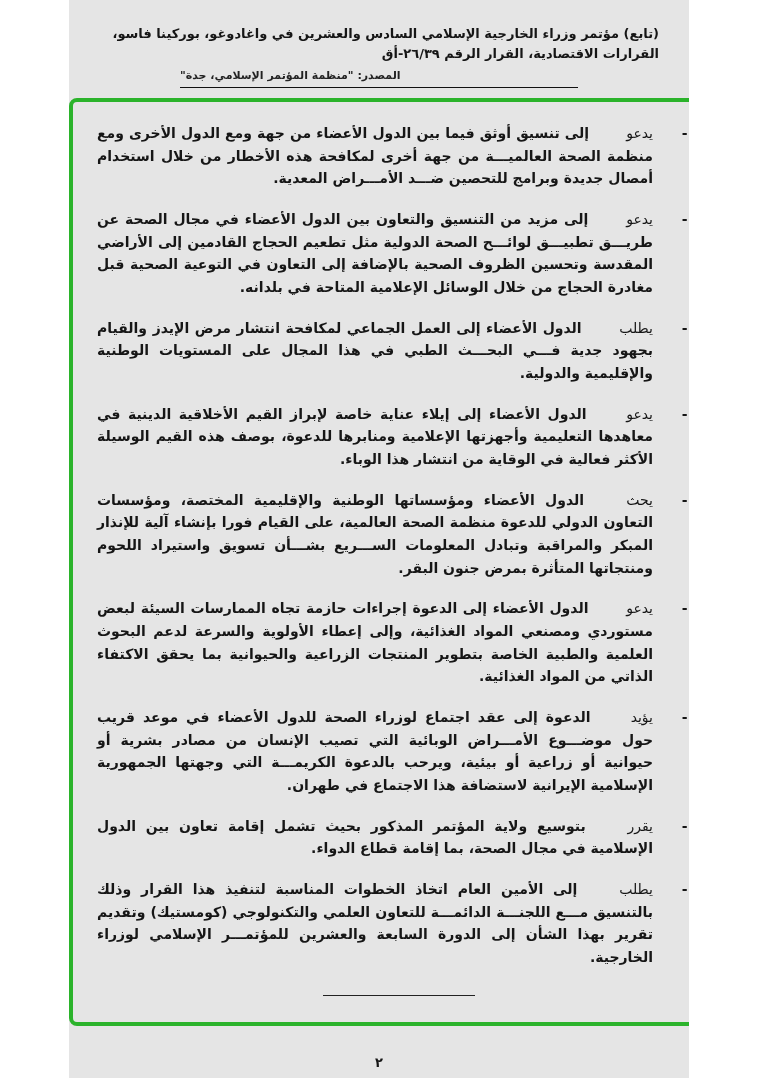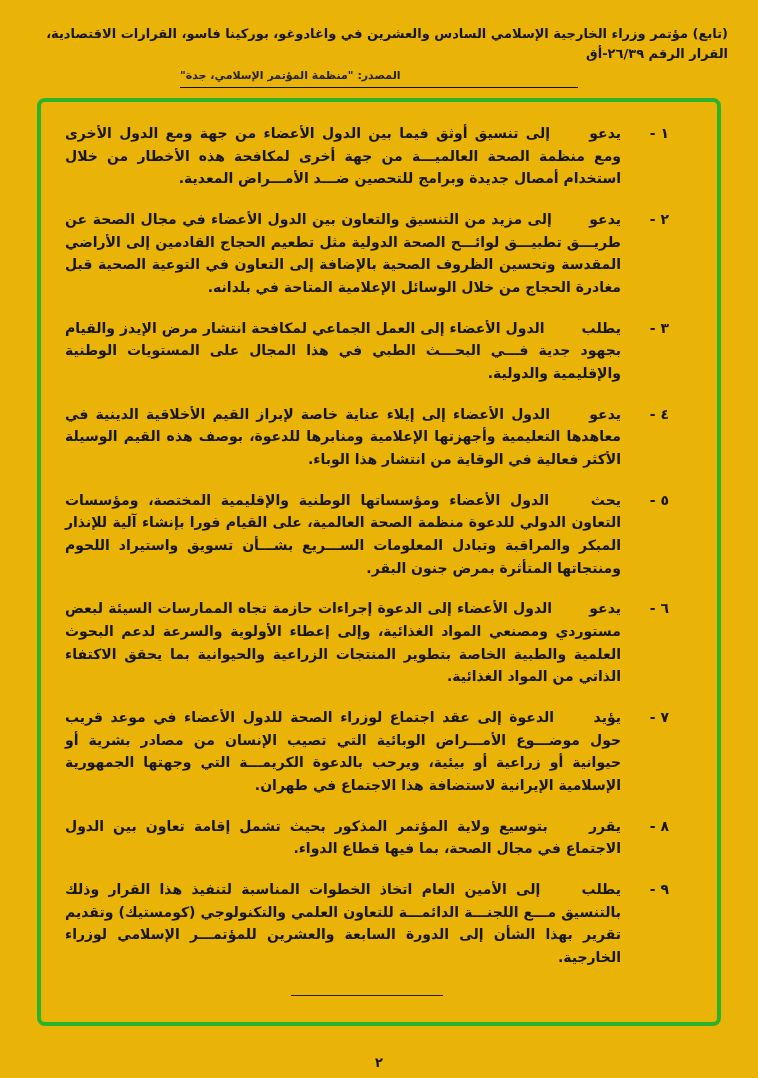--- a/index.html
+++ b/index.html
@@ -4,24 +4,24 @@
 <style>
   :root { --border-green: #2bb32b; --ink: #161616; }
   * { margin: 0; padding: 0; box-sizing: border-box; }
   body {
     background: #ffffff;
     font-family: "DejaVu Sans", sans-serif;
     color: var(--ink);
   }
   .page {
     position: relative;
-    width: 758px;
+    width: 620px;
     height: 1078px;
     margin: 0 auto;
-    background: #eab308;
+    background: #e5e5e5;
     overflow: hidden;
   }
   
   .hdr { padding-top: 24px; }
   .hdr-title {
     direction: rtl;
     text-align: right;
     font-size: 13px;
     font-weight: bold;
     line-height: 1.5;
@@ -65,21 +65,21 @@
     flex: 0 0 34px;
     font-weight: bold;
     white-space: nowrap;
     text-align: right;
   }
   .body {
     flex: 1 1 auto;
     text-align: justify;
     font-weight: bold;
   }
-  .body b.lead { font-weight: 700; margin-left: 32px; }
+  .body b.lead { font-weight: 400; margin-left: 32px; }
   .end-divider {
     width: 152px;
     margin: 26px auto 0 auto;
     border-top: 1.5px solid #222;
   }
   
   .page-num {
     position: absolute;
     bottom: 8px;
     left: 0;
@@ -135,21 +135,21 @@
         <p class="body"><b class="lead">يدعو</b> <span>الدول الأعضاء إلى الدعوة إجراءات حازمة تجاه الممارسات السيئة لبعض مستوردي ومصنعي المواد الغذائية، وإلى إعطاء الأولوية والسرعة لدعم البحوث العلمية والطبية الخاصة بتطوير المنتجات الزراعية والحيوانية بما يحقق الاكتفاء الذاتي من المواد الغذائية.</span></p>
       </div>
 
       <div class="item">
         <span class="num">٧ -</span>
         <p class="body"><b class="lead">يؤيد</b> <span>الدعوة إلى عقد اجتماع لوزراء الصحة للدول الأعضاء في موعد قريب حول موضـــوع الأمـــراض الوبائية التي تصيب الإنسان من مصادر بشرية أو حيوانية أو زراعية أو بيئية، ويرحب بالدعوة الكريمـــة التي وجهتها الجمهورية الإسلامية الإيرانية لاستضافة هذا الاجتماع في طهران.</span></p>
       </div>
 
       <div class="item">
         <span class="num">٨ -</span>
-        <p class="body"><b class="lead">يقرر</b> <span>بتوسيع ولاية المؤتمر المذكور بحيث تشمل إقامة تعاون بين الدول الاجتماع في مجال الصحة، بما فيها قطاع الدواء.</span></p>
+        <p class="body"><b class="lead">يقرر</b> <span>بتوسيع ولاية المؤتمر المذكور بحيث تشمل إقامة تعاون بين الدول الإسلامية في مجال الصحة، بما إقامة قطاع الدواء.</span></p>
       </div>
 
       <div class="item">
         <span class="num">٩ -</span>
         <p class="body"><b class="lead">يطلب</b> <span>إلى الأمين العام اتخاذ الخطوات المناسبة لتنفيذ هذا القرار وذلك بالتنسيق مـــع اللجنـــة الدائمـــة للتعاون العلمي والتكنولوجي (كومستيك) وتقديم تقرير بهذا الشأن إلى الدورة السابعة والعشرين للمؤتمـــر الإسلامي لوزراء الخارجية.</span></p>
       </div>
 
     </div>
     <div class="end-divider"></div>
   </div>

